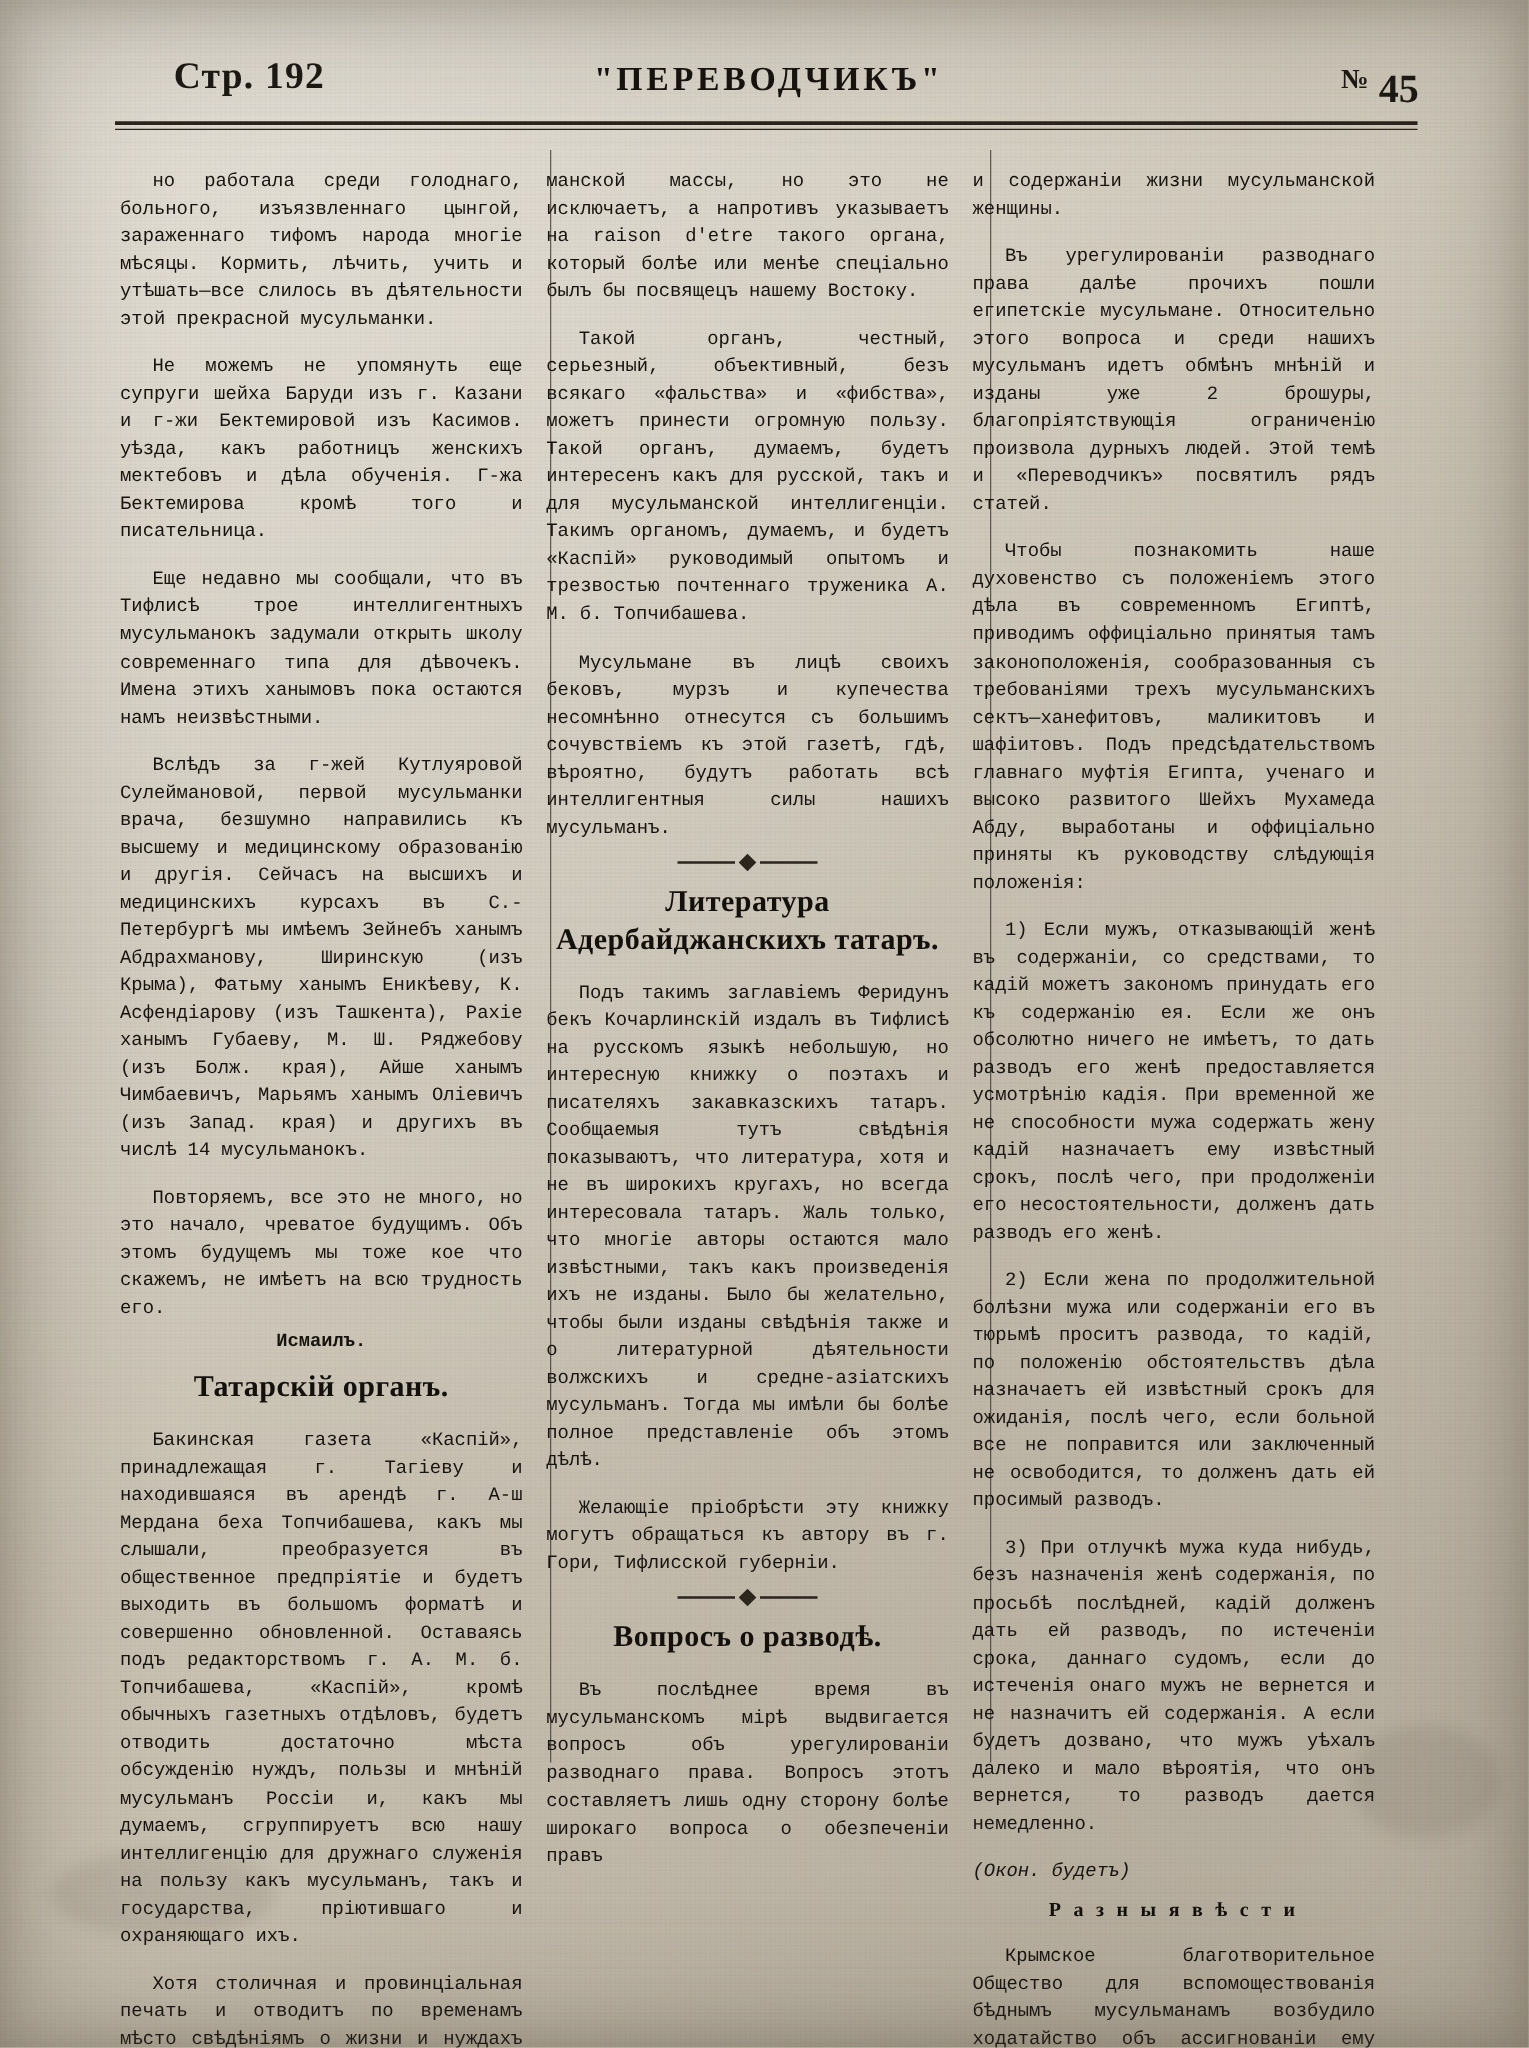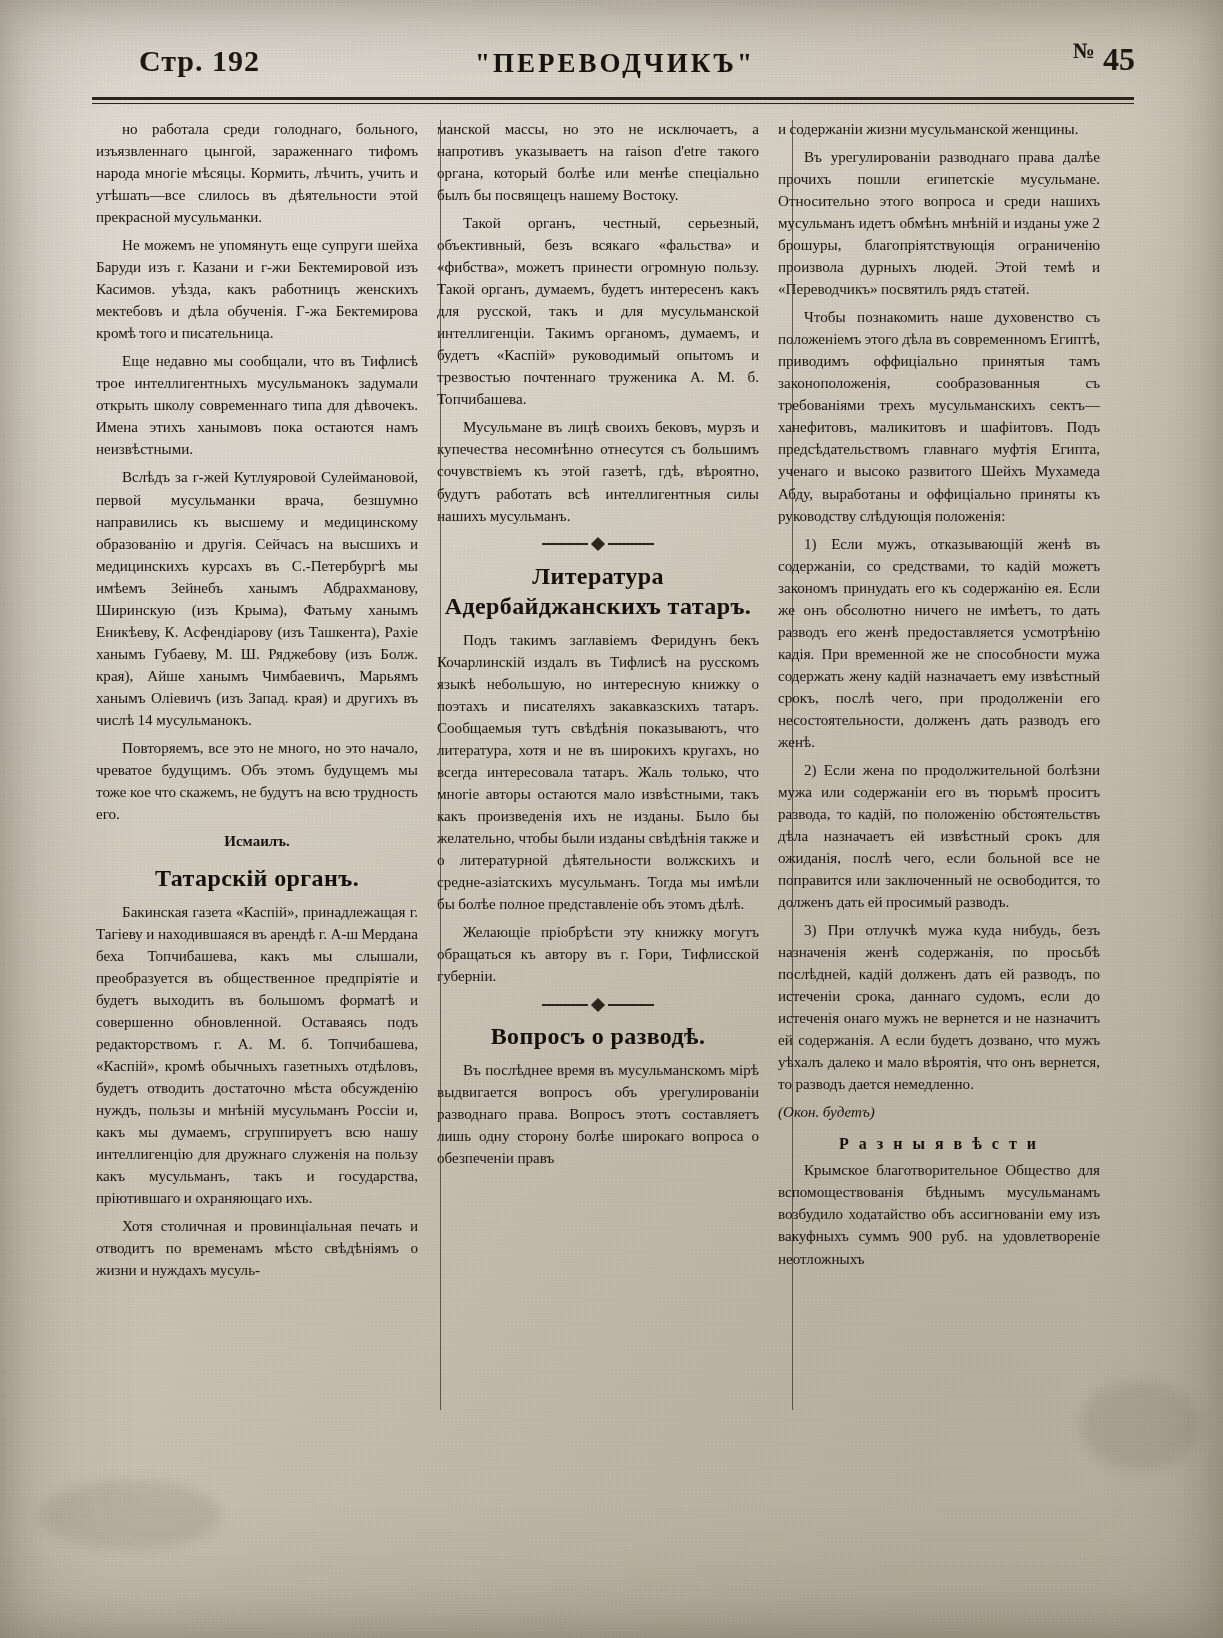--- a/index.html
+++ b/index.html
@@ -42,21 +42,21 @@
     font-family:"Liberation Serif", serif;
     margin-left:44px;
   }
   .paper-name{
     position:absolute;left:50%;transform:translateX(-50%);top:10px;
     font-size:27px;font-weight:bold;color:#15110d;
     letter-spacing:3px;
     white-space:nowrap;
   }
   .issue{
-    position:absolute;right:0;top:0px;
+    position:absolute;right:0;top:12px;
     font-size:32px;font-weight:bold;color:#1b1712;
     white-space:nowrap;
   }
   .issue .no{font-size:22px;vertical-align:super;}
   .rule{
     position:absolute;left:92px;width:1042px;background:#2a241c;
   }
   .rule.r1{top:97px;height:3px;}
   .rule.r2{top:103px;height:1px;}
 
@@ -72,28 +72,28 @@
   }
   .col.c2{margin-left:11px;}
   .col.c3{margin-left:11px;}
   .vsep{
     position:absolute;top:120px;width:1px;height:1290px;background:#3a332a;opacity:.75;
   }
   .vsep.v1{left:440px;}
   .vsep.v2{left:792px;}
 
   p{
-    margin:0 0 6px 0;
+    margin:16px 0 6px 0;
     font-size:15.1px;
     line-height:1.46;
     text-align:justify;
     text-indent:26px;
     color:#17130e;
     word-spacing:-0.3px;
-    font-family:Liberation Serif, serif;
+    font-family:Liberation Mono, monospace;
   }
   p.noind{text-indent:0;}
   .sig{
     text-align:center;text-indent:0;margin-top:2px;margin-bottom:8px;
     font-size:15px;font-weight:bold;color:#17130e;
   }
   h2.head{
     text-align:center;
     font-size:24px;
     font-weight:bold;
@@ -146,21 +146,21 @@
   <div class="vsep v1"></div>
   <div class="vsep v2"></div>
 
   <div class="columns">
 
     <div class="col c1">
       <p>но работала среди голоднаго, больного, изъязвленнаго цынгой, зараженнаго тифомъ народа многіе мѣсяцы. Кормить, лѣчить, учить и утѣшать—все слилось въ дѣятельности этой прекрасной мусульманки.</p>
       <p>Не можемъ не упомянуть еще супруги шейха Баруди изъ г. Казани и г-жи Бектемировой изъ Касимов. уѣзда, какъ работницъ женскихъ мектебовъ и дѣла обученія. Г-жа Бектемирова кромѣ того и писательница.</p>
       <p>Еще недавно мы сообщали, что въ Тифлисѣ трое интеллигентныхъ мусульманокъ задумали открыть школу современнаго типа для дѣвочекъ. Имена этихъ ханымовъ пока остаются намъ неизвѣстными.</p>
       <p>Вслѣдъ за г-жей Кутлуяровой Сулеймановой, первой мусульманки врача, безшумно направились къ высшему и медицинскому образованію и другія. Сейчасъ на высшихъ и медицинскихъ курсахъ въ С.-Петербургѣ мы имѣемъ Зейнебъ ханымъ Абдрахманову, Ширинскую (изъ Крыма), Фатьму ханымъ Еникѣеву, К. Асфендіарову (изъ Ташкента), Рахіе ханымъ Губаеву, М. Ш. Ряджебову (изъ Болж. края), Айше ханымъ Чимбаевичъ, Марьямъ ханымъ Оліевичъ (изъ Запад. края) и другихъ въ числѣ 14 мусульманокъ.</p>
-      <p>Повторяемъ, все это не много, но это начало, чреватое будущимъ. Объ этомъ будущемъ мы тоже кое что скажемъ, не будутъ на всю трудность его.</p>
+      <p>Повторяемъ, все это не много, но это начало, чреватое будущимъ. Объ этомъ будущемъ мы тоже кое что скажемъ, не имѣетъ на всю трудность его.</p>
       <p class="sig">Исмаилъ.</p>
       <h2 class="head">Татарскій органъ.</h2>
       <p>Бакинская газета «Каспій», принадлежащая г. Тагіеву и находившаяся въ арендѣ г. А-ш Мердана беха Топчибашева, какъ мы слышали, преобразуется въ общественное предпріятіе и будетъ выходить въ большомъ форматѣ и совершенно обновленной. Оставаясь подъ редакторствомъ г. А. М. б. Топчибашева, «Каспій», кромѣ обычныхъ газетныхъ отдѣловъ, будетъ отводить достаточно мѣста обсужденію нуждъ, пользы и мнѣній мусульманъ Россіи и, какъ мы думаемъ, сгруппируетъ всю нашу интеллигенцію для дружнаго служенія на пользу какъ мусульманъ, такъ и государства, пріютившаго и охраняющаго ихъ.</p>
       <p>Хотя столичная и провинціальная печать и отводитъ по временамъ мѣсто свѣдѣніямъ о жизни и нуждахъ мусуль-</p>
     </div>
 
     <div class="col c2">
       <p class="noind">манской массы, но это не исключаетъ, а напротивъ указываетъ на raison d'etre такого органа, который болѣе или менѣе спеціально былъ бы посвящецъ нашему Востоку.</p>
       <p>Такой органъ, честный, серьезный, объективный, безъ всякаго «фальства» и «фибства», можетъ принести огромную пользу. Такой органъ, думаемъ, будетъ интересенъ какъ для русской, такъ и для мусульманской интеллигенціи. Такимъ органомъ, думаемъ, и будетъ «Каспій» руководимый опытомъ и трезвостью почтеннаго труженика А. М. б. Топчибашева.</p>
       <p>Мусульмане въ лицѣ своихъ бековъ, мурзъ и купечества несомнѣнно отнесутся съ большимъ сочувствіемъ къ этой газетѣ, гдѣ, вѣроятно, будутъ работать всѣ интеллигентныя силы нашихъ мусульманъ.</p>

